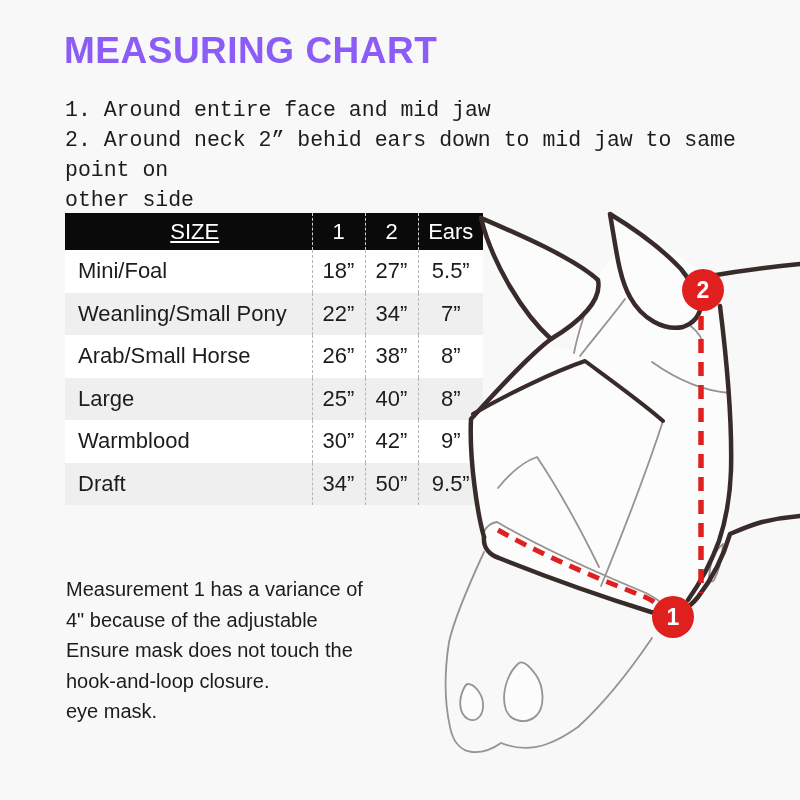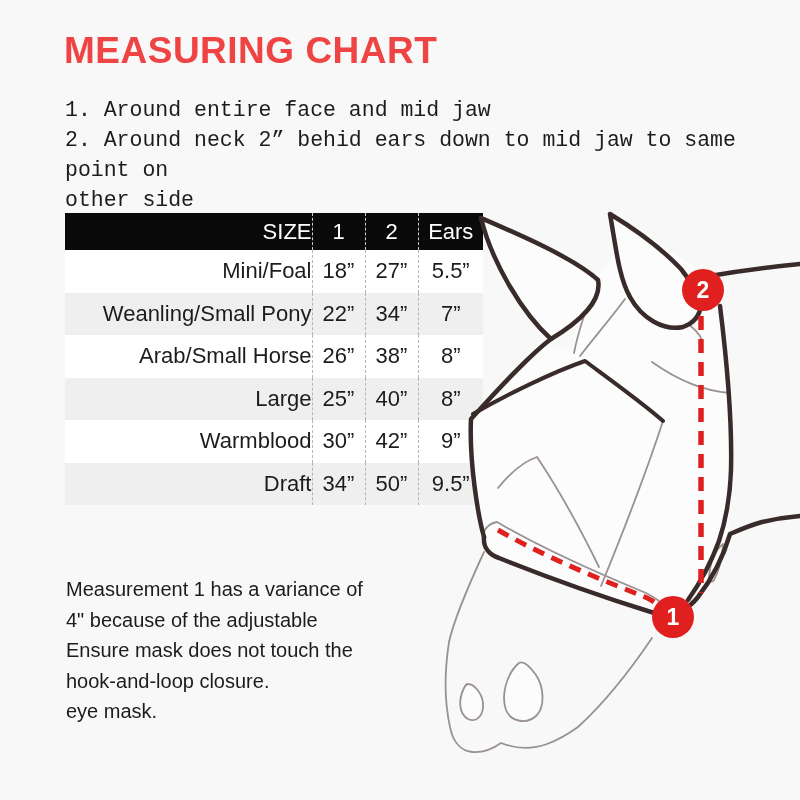--- a/index.html
+++ b/index.html
@@ -4,45 +4,45 @@
 <style>
   html,body{margin:0;padding:0;}
   .canvas{
     position:relative; width:800px; height:800px;
     background:#f8f8f8; overflow:hidden;
     font-family:"Liberation Sans", sans-serif;
     color:#1c1c1c;
   }
   .page-title{
     position:absolute; left:64px; top:30px; margin:0;
-    font-size:37px; font-weight:bold; letter-spacing:0.5px; color:#ef4444;
+    font-size:37px; font-weight:bold; letter-spacing:0.5px; color:#8b5cf6;
   }
   .instructions{
     position:absolute; left:65px; top:95px; width:690px;
     font-size:21.5px; line-height:30px;font-family:Liberation Mono, monospace;
   }
   .size-table{
     position:absolute; left:65px; top:213px; width:418px;
     border-collapse:collapse; table-layout:fixed;
     font-size:22px;
   }
   .size-table col.c-size{width:247px;}
   .size-table col.c-1{width:53px;}
   .size-table col.c-2{width:53px;}
   .size-table col.c-ears{width:65px;}
   .size-table th{
     background:#0a0a0a; color:#ffffff; font-weight:normal;
     height:37px; padding:0; text-align:center;
   }
-  .size-table th.size-h{text-align:right; padding-left:13px;}
+  .size-table th.size-h{text-align:center; padding-left:13px;text-decoration:underline;}
   .size-table th.sep{border-left:1px dashed #cccccc;}
   .size-table td{
     height:42.5px; padding:0; text-align:center; background:#ffffff;
   }
-  .size-table td.size-c{text-align:right; padding-left:13px;margin-top:13px;}
+  .size-table td.size-c{text-align:left; padding-left:13px;margin-top:13px;}
   .size-table td.sep{border-left:1px dashed #b5b5b5;}
   .size-table tbody tr:nth-child(even) td{background:#efefef;}
   .note{
     position:absolute; left:66px; top:574px; width:370px;
     font-size:20px; line-height:30.5px;
   }
   .horse-svg{position:absolute; left:420px; top:185px;}
   .ln-dark{fill:none; stroke:#3a2b2b; stroke-width:4.5; stroke-linecap:round; stroke-linejoin:round;}
   .ln-gray{fill:none; stroke:#9a9191; stroke-width:1.8; stroke-linecap:round; stroke-linejoin:round;}
   .fill-white{fill:#fcfcfc;}

